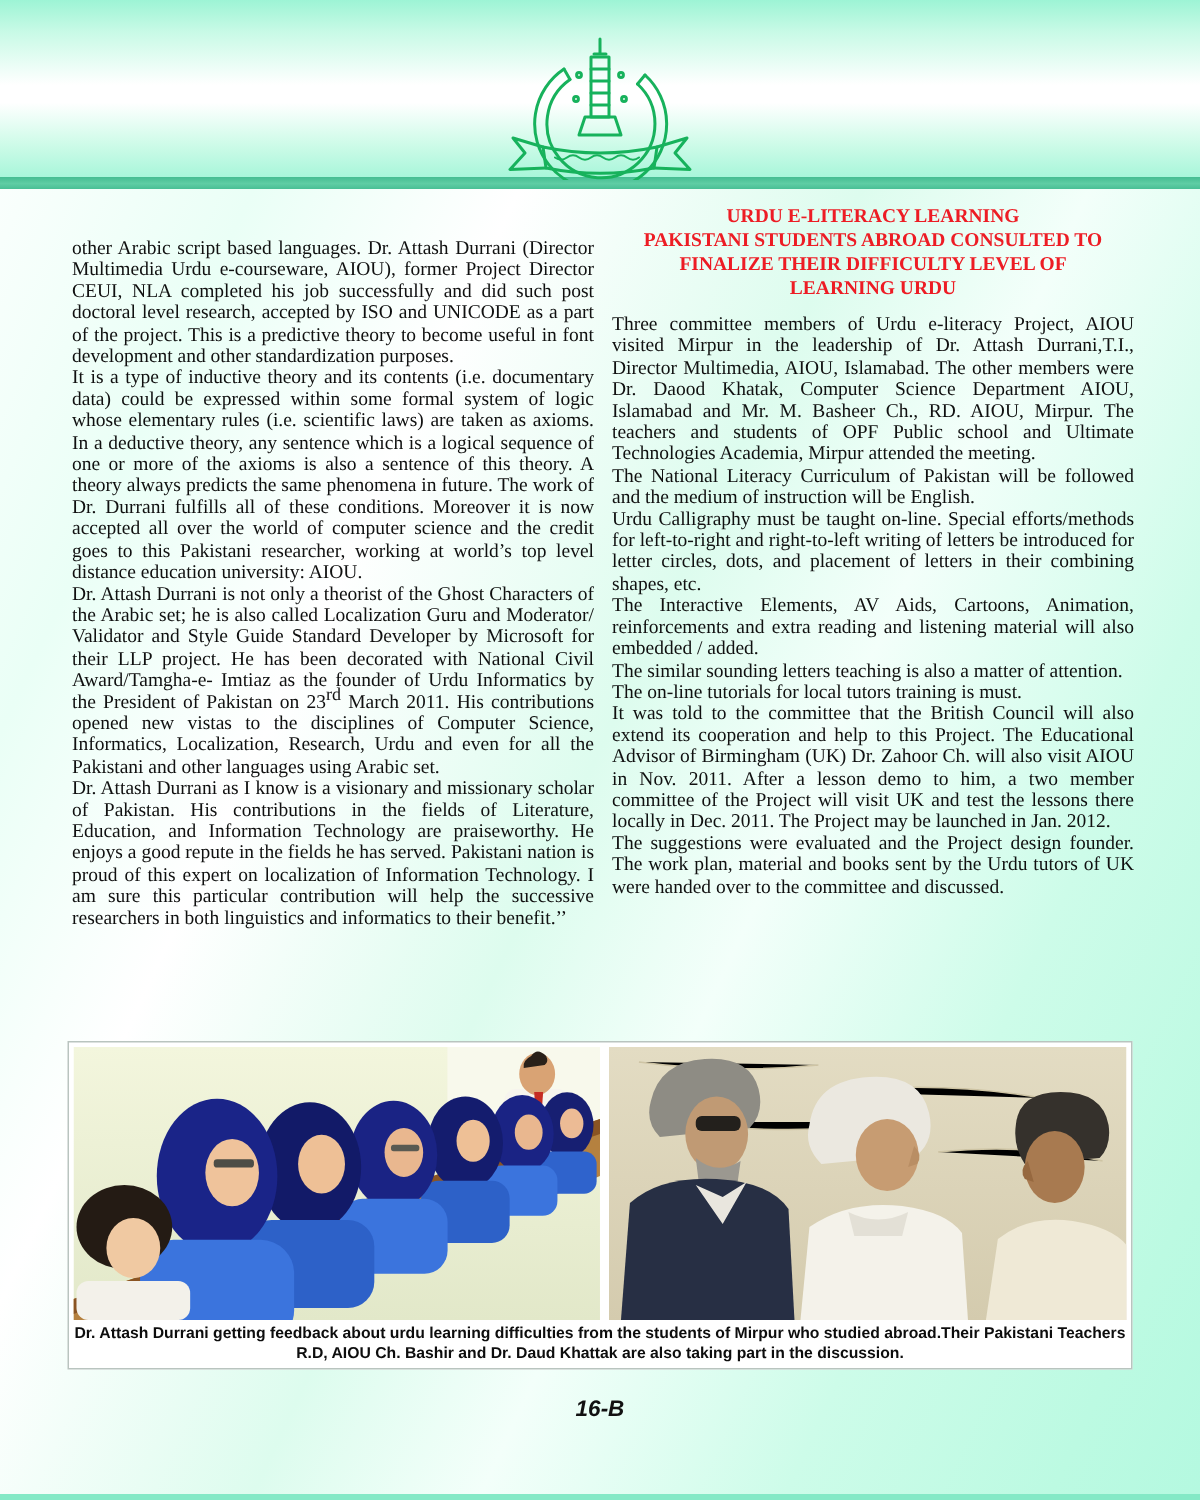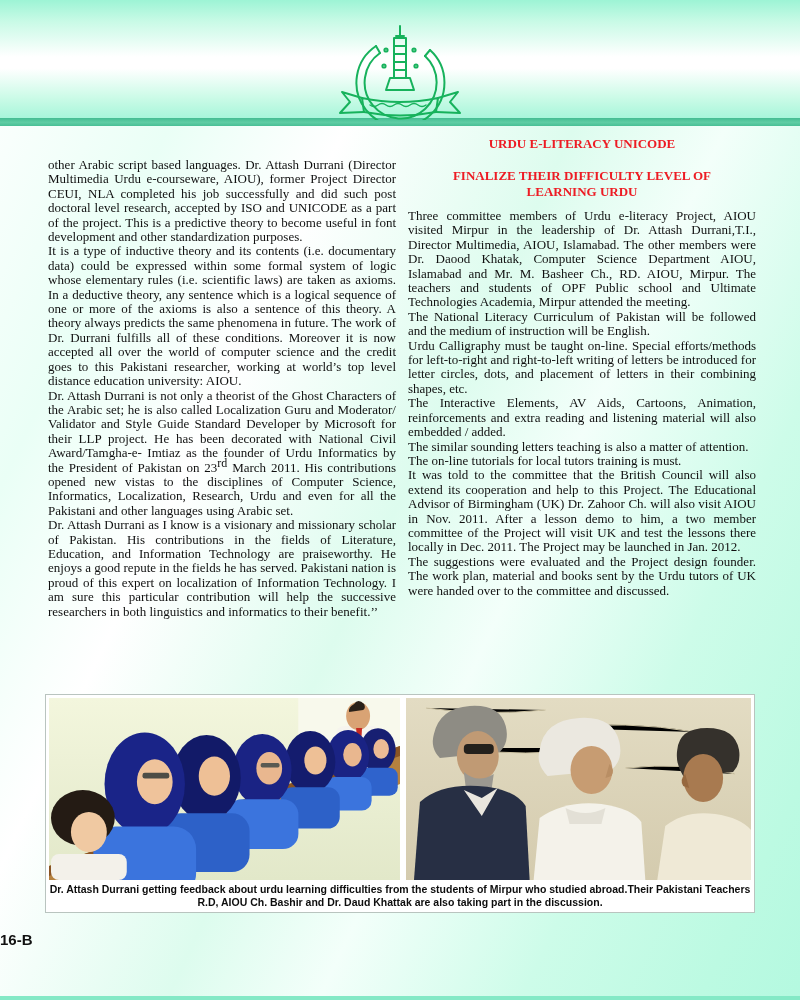--- a/index.html
+++ b/index.html
@@ -37,22 +37,22 @@
     background:#ffffff; border:1px solid #b9c4bf; box-sizing:border-box;
     padding:3px 3px 0 3px;
   }
   .photos { display:flex; gap:6px; height:182px; }
   .photos svg { height:182px; display:block; }
   .caption {
     margin-top:3px; text-align:center; font-family:"Liberation Sans", sans-serif;
     font-weight:bold; font-size:10.5px; line-height:13px; color:#0d0d0d;
   }
   .page-number {
-    position:absolute; left:0; top:931px; width:800px; 
-    font-family:"Liberation Sans", sans-serif; font-weight:bold; font-size:15px; color:#111;
+    position:absolute; left:0; top:931px; width:800px; text-align:center;
+    font-family:"Liberation Sans", sans-serif; font-weight:bold; font-size:15px; color:#111;font-style:italic;
   }
 </style>
 </head>
 <body>
 
 <div class="page">
 
   <div class="top-band"></div>
   <div class="divider"></div>
 
@@ -81,22 +81,22 @@
 
   <div class="col col-left">
     <p>other Arabic script based languages. Dr. Attash Durrani (Director Multimedia Urdu e-courseware, AIOU), former Project Director CEUI, NLA completed his job successfully and did such post doctoral level research, accepted by ISO and UNICODE as a part of the project. This is a predictive theory to become useful in font development and other standardization purposes.</p>
     <p>It is a type of inductive theory and its contents (i.e. documentary data) could be expressed within some formal system of logic whose elementary rules (i.e. scientific laws) are taken as axioms. In a deductive theory, any sentence which is a logical sequence of one or more of the axioms is also a sentence of this theory. A theory always predicts the same phenomena in future. The work of Dr. Durrani fulfills all of these conditions. Moreover it is now accepted all over the world of computer science and the credit goes to this Pakistani researcher, working at world’s top level distance education university: AIOU.</p>
     <p><span>Dr. Attash Durrani is not only a theorist of the Ghost Characters of the Arabic set; he is also called Localization Guru and Moderator/ Validator and Style Guide Standard Developer by Microsoft for their LLP project. He has been decorated with National Civil Award/Tamgha-e- Imtiaz as the founder of Urdu Informatics by the President of Pakistan on 23</span><sup>rd</sup><span> March 2011. His contributions opened new vistas to the disciplines of Computer Science, Informatics, Localization, Research, Urdu and even for all the Pakistani and other languages using Arabic set.</span></p>
     <p>Dr. Attash Durrani as I know is a visionary and missionary scholar of Pakistan. His contributions in the fields of Literature, Education, and Information Technology are praiseworthy. He enjoys a good repute in the fields he has served. Pakistani nation is proud of this expert on localization of Information Technology. I am sure this particular contribution will help the successive researchers in both linguistics and informatics to their benefit.’’</p>
   </div>
 
   <div class="col col-right">
     <h2 class="headline">
-      <span>URDU E-LITERACY UNICODE</span><br>
-      <br>
+      <span>URDU E-LITERACY LEARNING</span><br>
+      <span>PAKISTANI STUDENTS ABROAD CONSULTED TO</span><br>
       <span>FINALIZE THEIR DIFFICULTY LEVEL OF</span><br>
       <span>LEARNING URDU</span>
     </h2>
     <p>Three committee members of Urdu e-literacy Project, AIOU visited Mirpur in the leadership of Dr. Attash Durrani,T.I., Director Multimedia, AIOU, Islamabad. The other members were Dr. Daood Khatak, Computer Science Department AIOU, Islamabad and Mr. M. Basheer Ch., RD. AIOU, Mirpur. The teachers and students of OPF Public school and Ultimate Technologies Academia, Mirpur attended the meeting.</p>
     <p>The National Literacy Curriculum of Pakistan will be followed and the medium of instruction will be English.</p>
     <p>Urdu Calligraphy must be taught on-line. Special efforts/methods for left-to-right and right-to-left writing of letters be introduced for letter circles, dots, and placement of letters in their combining shapes, etc.</p>
     <p>The Interactive Elements, AV Aids, Cartoons, Animation, reinforcements and extra reading and listening material will also embedded / added.</p>
     <p>The similar sounding letters teaching is also a matter of attention.</p>
     <p>The on-line tutorials for local tutors training is must.</p>
     <p>It was told to the committee that the British Council will also extend its cooperation and help to this Project. The Educational Advisor of Birmingham (UK) Dr. Zahoor Ch. will also visit AIOU in Nov. 2011. After a lesson demo to him, a two member committee of the Project will visit UK and test the lessons there locally in Dec. 2011.  The Project may be launched in Jan. 2012.</p>

